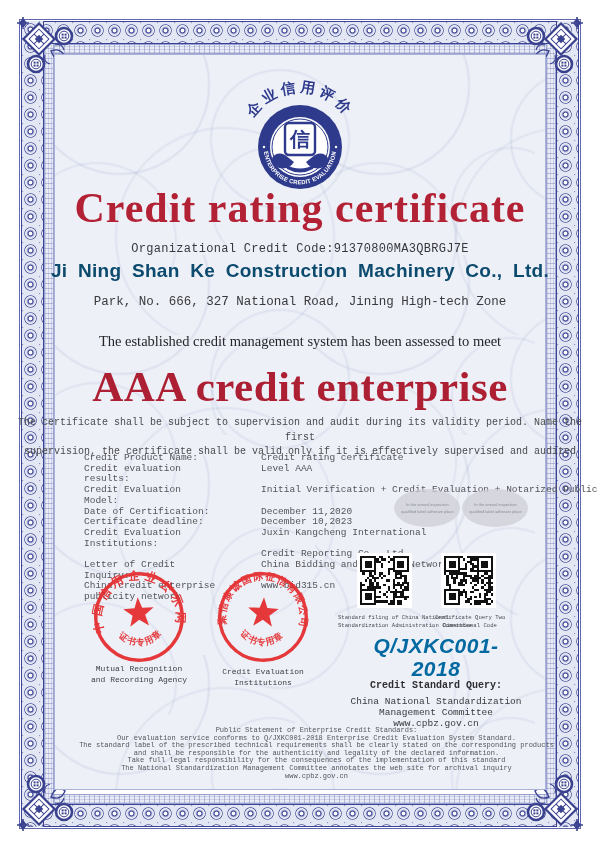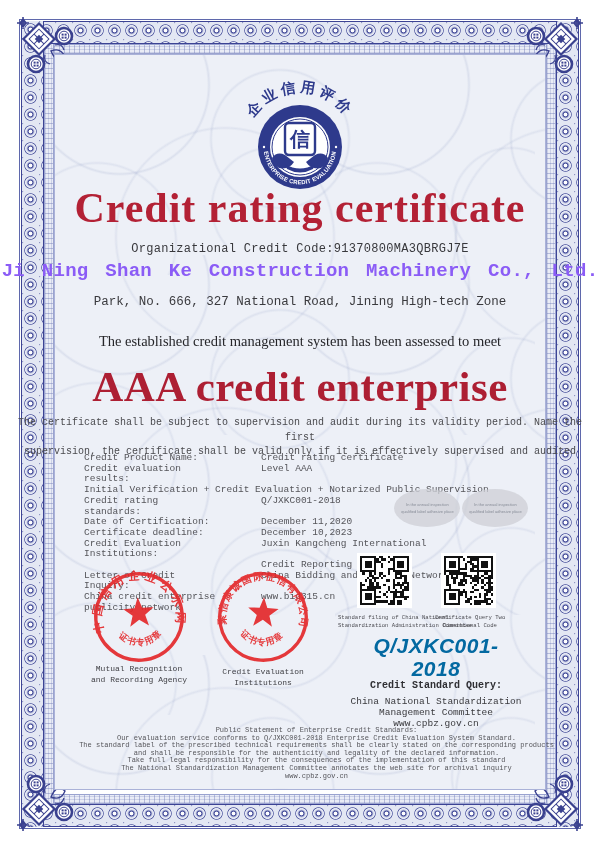--- a/index.html
+++ b/index.html
@@ -45,21 +45,21 @@
     border:1px solid #aab2d8;}
 
   .abs{position:absolute;}
   .ctr{left:0;right:0;text-align:center;}
   .serif{font-family:"Liberation Serif",serif;}
   .mono{font-family:"Liberation Mono","DejaVu Sans Mono",monospace;}
 
   .emblem{left:230px;top:72px;width:140px;height:130px;}
   .title{top:184px;font-size:42px;font-weight:bold;color:#b32135;letter-spacing:1px;}
   .orgcode{top:242px;font-size:12px;color:#38383c;letter-spacing:.3px;}
-  .company{top:260px;font-size:19px;font-weight:bold;color:#8b5cf6;word-spacing:5px;letter-spacing:.3px;font-family:Liberation Mono, monospace;}
+  .company{top:260px;font-size:19px;font-weight:bold;color:#0c4a6e;word-spacing:5px;letter-spacing:.3px;}
   .address{top:294px;font-size:12.5px;line-height:17px;color:#3a3a3e;}
   .assess{top:333px;font-size:14.5px;line-height:17.5px;color:#26262a;}
   .grade{top:362px;font-size:43px;font-weight:bold;color:#ad1f33;letter-spacing:.5px;}
   .note{top:416px;font-size:10px;line-height:14.5px;color:#4a4a4e;}
 
   .details{left:84px;top:453px;width:380px;font-size:9.5px;line-height:10.7px;color:#55555a;}
   .drow{display:grid;grid-template-columns:133px 1fr;gap:44px;}
   .dval{white-space:nowrap;}
 
   .sticker{top:489px;width:66px;height:38px;background:rgba(205,207,214,.75);border-radius:50%;
@@ -184,25 +184,22 @@
   <div class="abs mono details">
     <div class="drow">
         <span>Credit Product Name:</span>
         <span class="dval">Credit rating certificate</span>
       </div>
     <div class="drow">
         <span>Credit evaluation results:</span>
         <span class="dval">Level AAA</span>
       </div>
     <div class="drow">
+        <span>Credit Evaluation Model:</span>
         <span class="dval">Initial Verification + Credit Evaluation + Notarized Public Supervision</span>
-      </div>
-    <div class="drow">
-        <span>Credit rating standards:</span>
-        <span class="dval">Q/JXKC001-2018</span>
       </div>
     <div class="drow">
         <span>Date of Certification:</span>
         <span class="dval">December 11,2020</span>
       </div>
     <div class="drow">
         <span>Certificate deadline:</span>
         <span class="dval">December 10,2023</span>
       </div>
     <div class="drow">

